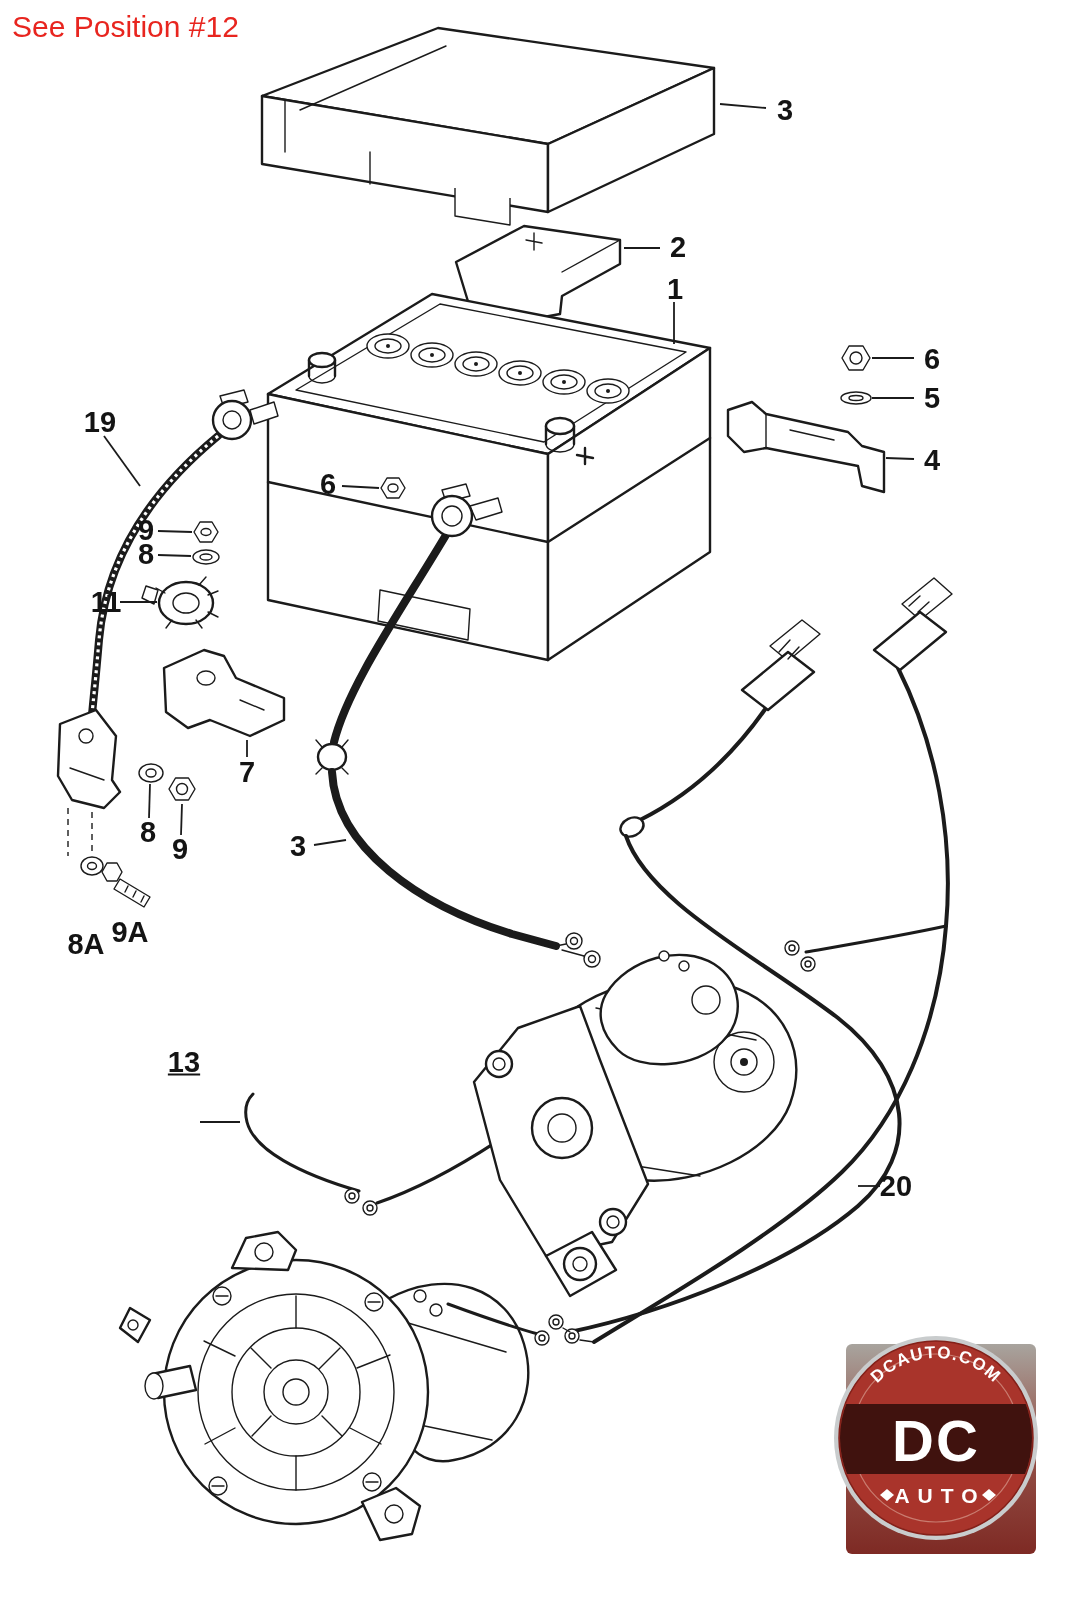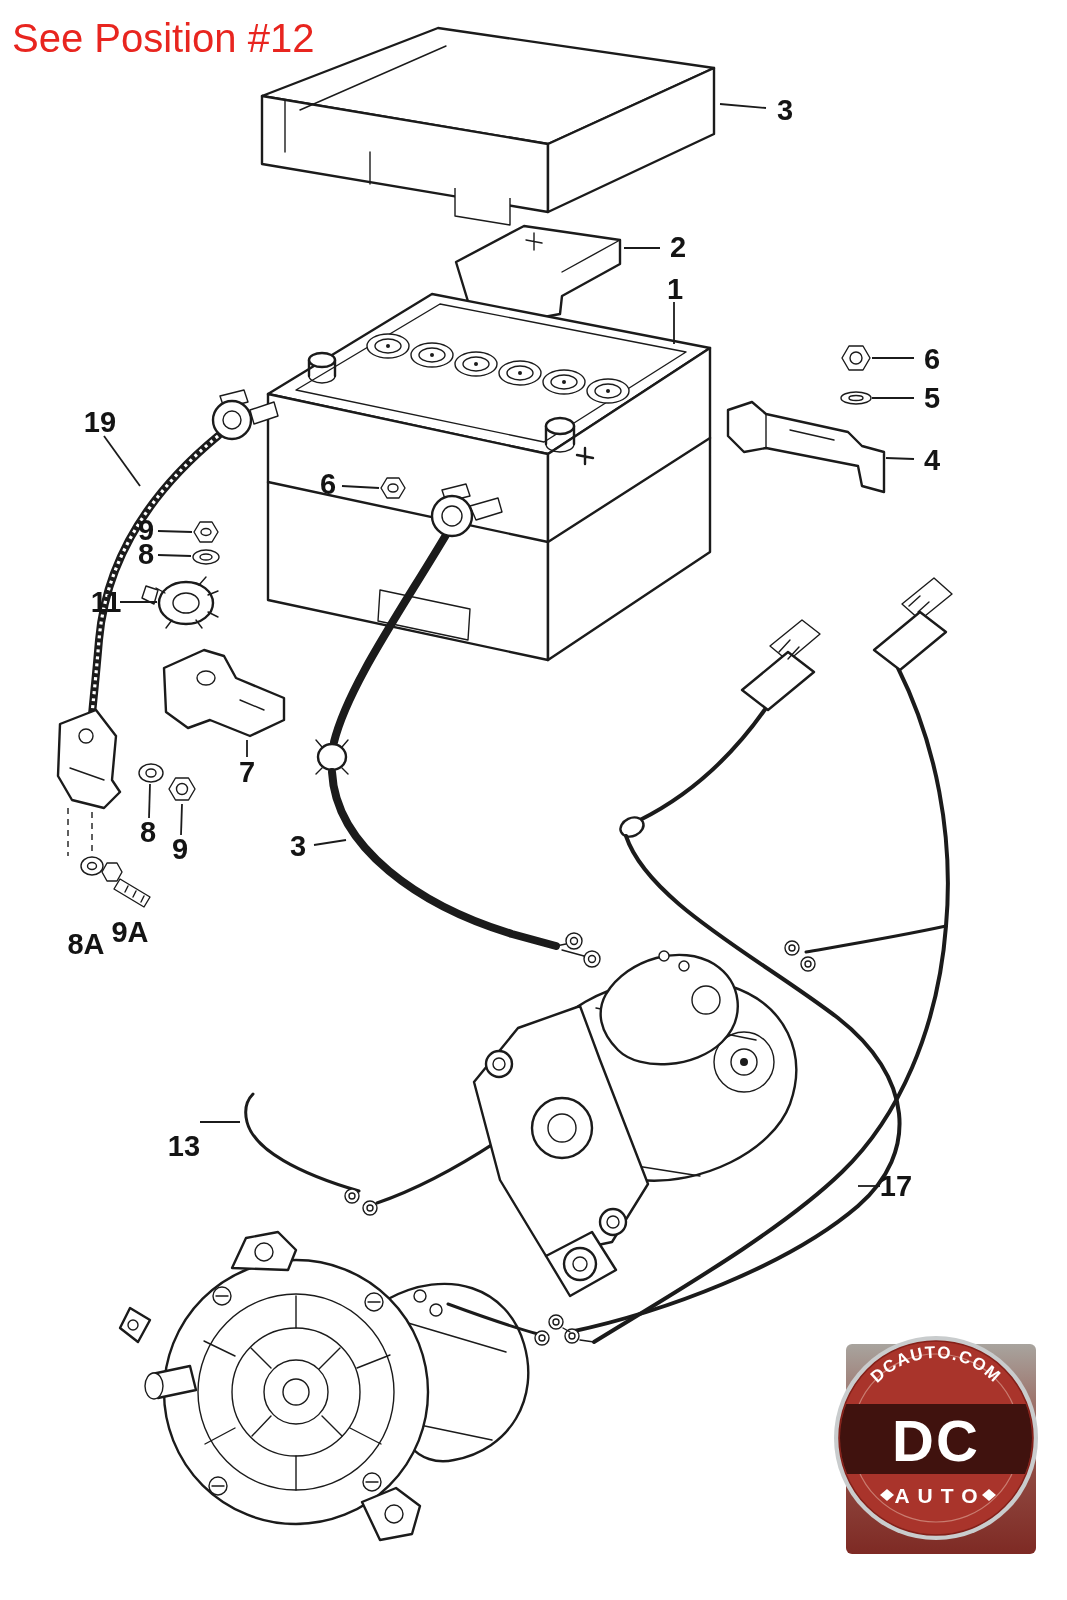--- a/index.html
+++ b/index.html
@@ -1,18 +1,18 @@
 <!DOCTYPE html>
 <html><head>
 <meta charset="utf-8">
 <style>
   html,body{margin:0;padding:0;background:#fff;}
   .stage{position:relative;width:1067px;height:1600px;background:#fff;overflow:hidden;
          font-family:"Liberation Sans",sans-serif;}
-  .note{position:absolute;left:12px;top:16px;font-size:40px;font-weight:400;color:#e8251f;}
+  .note{position:absolute;left:12px;top:10px;font-size:30px;font-weight:400;color:#e8251f;}
   .callout-layer{position:absolute;inset:0;pointer-events:none;}
   .callout{position:absolute;transform:translate(-50%,-50%);font-size:29px;font-weight:bold;
            color:#141414;white-space:nowrap;}
   svg{position:absolute;left:0;top:0;}
   .s2{stroke:#1b1b1b;stroke-width:2.4;fill:none;stroke-linejoin:round;stroke-linecap:round;}
   .s1{stroke:#1b1b1b;stroke-width:1.4;fill:none;stroke-linejoin:round;stroke-linecap:round;}
   .sf{stroke:#1b1b1b;stroke-width:2.4;fill:#fff;stroke-linejoin:round;}
   .sf1{stroke:#1b1b1b;stroke-width:1.4;fill:#fff;stroke-linejoin:round;}
   .dash{stroke:#1b1b1b;stroke-width:1.4;fill:none;stroke-dasharray:6 5;}
   .wire{stroke:#1b1b1b;stroke-width:4;fill:none;stroke-linecap:round;}
@@ -346,16 +346,16 @@
       <div class="callout" style="left: 328px; top: 484px;">6</div>
       <div class="callout" style="left: 146px; top: 530px;">9</div>
       <div class="callout" style="left: 146px; top: 554px;">8</div>
       <div class="callout" style="left: 106px; top: 602px;">11</div>
       <div class="callout" style="left: 247px; top: 772px;">7</div>
       <div class="callout" style="left: 148px; top: 832px;">8</div>
       <div class="callout" style="left: 180px; top: 849px;">9</div>
       <div class="callout" style="left: 86px; top: 944px;">8A</div>
       <div class="callout" style="left: 130px; top: 926px; margin-top: 6px;">9A</div>
       <div class="callout" style="left: 298px; top: 846px;">3</div>
-      <div class="callout" style="left: 184px; top: 1146px;">13</div>
-      <div class="callout" style="left: 896px; top: 1186px;">17</div>
+      <div class="callout" style="left: 184px; top: 1062px; text-decoration: underline;">13</div>
+      <div class="callout" style="left: 896px; top: 1186px;">20</div>
     </div>
 </div>
 
 </body></html>

